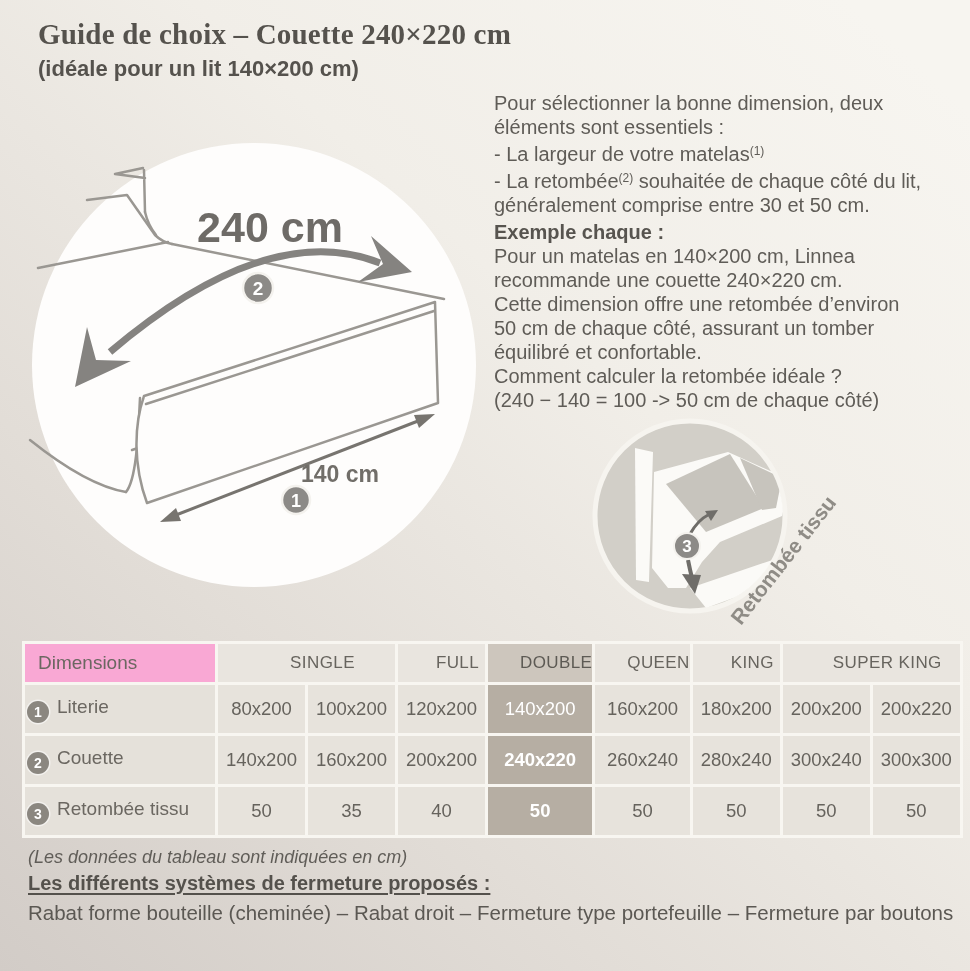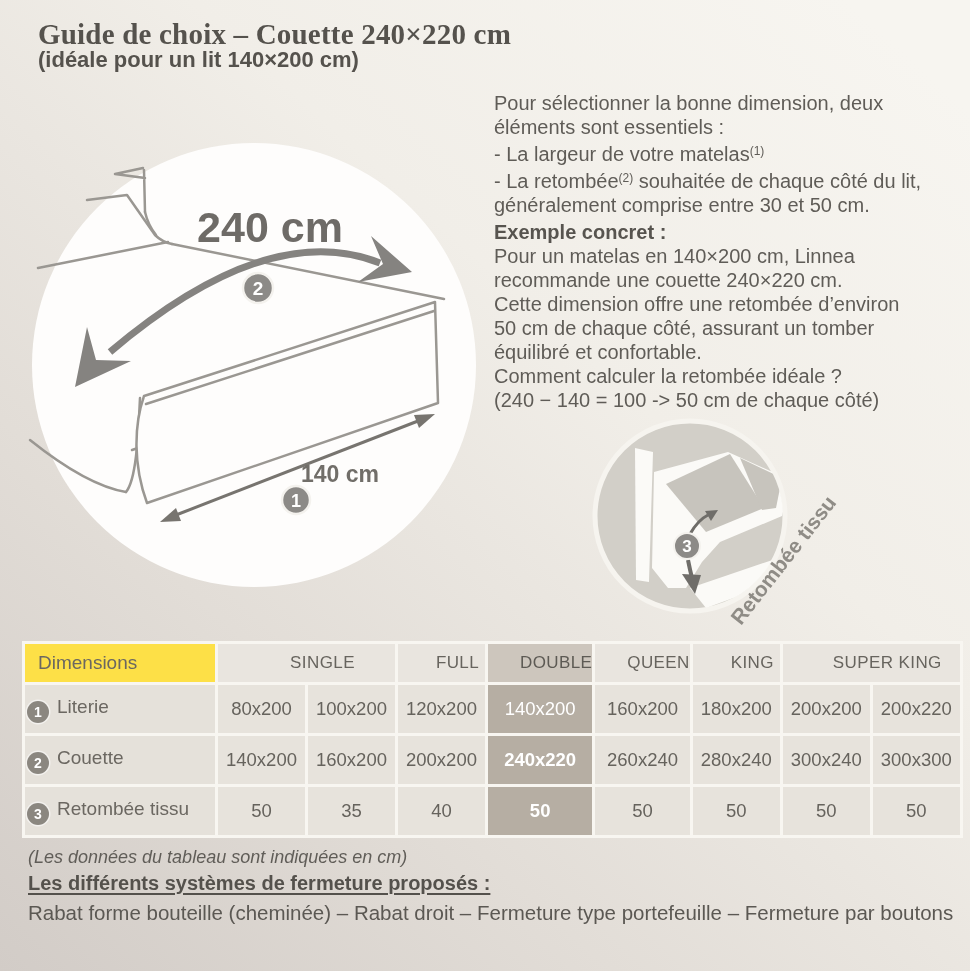--- a/index.html
+++ b/index.html
@@ -4,31 +4,31 @@
 <style>
   * { margin:0; padding:0; box-sizing:border-box; }
   body { font-family:"Liberation Sans","DejaVu Sans",sans-serif; }
   .canvas{
     position:relative; width:970px; height:971px; overflow:hidden;
     background:linear-gradient(222deg,#f7f5f0 6%,#f1eee8 38%,#e2ddd7 70%,#d2ccc7 100%);
     color:#5d5a55;
   }
   .abs{ position:absolute; }
   .title{ left:38px; top:18px; font-size:29px; font-weight:bold; color:#55524d; letter-spacing:.2px;font-family:Liberation Serif, serif;}
-  .subtitle{ left:38px; top:47px; font-size:22px; font-weight:bold; color:#55524d; }
+  .subtitle{ left:38px; top:56px; font-size:22px; font-weight:bold; color:#55524d; }
   .introcol{ left:494px; top:91px; width:460px; font-size:20px; line-height:24px; color:#5f5c57; }
   .introcol sup, .supnum{ font-size:12px; vertical-align:6px; }
   .examplecol{ left:494px; top:220px; width:460px; font-size:20px; line-height:24px; color:#5f5c57; }
   .example-heading{ font-weight:bold; color:#57544f; }
   .svgwrap{ display:block; }
   
   .tablewrap{ left:22px; top:641px; }
   table.dims{ border-collapse:separate; border-spacing:3px; background:#f8f6f1; }
   table.dims th, table.dims td{ font-weight:normal; }
-  th.corner{ width:190px; height:38px; background:#fde047; color:#6b6761; font-size:19px; text-align:left; padding-left:13px; }
+  th.corner{ width:190px; height:38px; background:#f9a8d4; color:#6b6761; font-size:19px; text-align:left; padding-left:13px; }
   th.group{ height:38px; background:#e9e5df; color:#67645e; font-size:17px; letter-spacing:.4px; text-align:center;padding-left:32px; }
   th.group.hl{ background:#cdc6bd; color:#5d5a54;margin-left:16px; }
   td.rowlabel{ width:190px; height:48px; background:#e5e1da; color:#6b6761; font-size:19px; text-align:left; padding-left:2px; white-space:nowrap; }
   td.val{ width:87px; height:48px; background:#e7e3dc; color:#66635d; font-size:18.5px; text-align:center; }
   td.val.hl{ background:#b6aea3; color:#ffffff; }
   td.val.hl.bold{ font-weight:bold;margin-left:37px; }
   .badge{ display:inline-block; width:22px; height:22px; border-radius:50%; background:#8b8780;
           box-shadow:0 0 0 1.5px rgba(255,255,255,.55); color:#fff; font-size:14px; font-weight:bold;
           line-height:22px; text-align:center; margin-right:8px; vertical-align:-4px; }
   .footnote{ left:28px; top:847px; width:912px; text-align:left; font-style:italic; font-size:18px; color:#605d58; }
@@ -45,21 +45,21 @@
 
   <div class="abs introcol">
     <div>Pour sélectionner la bonne dimension, deux</div>
     <div>éléments sont essentiels :</div>
     <div><span>- La largeur de votre matelas</span><sup class="supnum">(1)</sup></div>
     <div><span>- La retombée</span><sup class="supnum">(2)</sup><span> souhaitée de chaque côté du lit,</span></div>
     <div>généralement comprise entre 30 et 50 cm.</div>
   </div>
 
   <div class="abs examplecol">
-    <div class="example-heading">Exemple concret :</div>
+    <div class="example-heading">Exemple chaque :</div>
     <div>Pour un matelas en 140×200 cm, Linnea</div>
     <div>recommande une couette 240×220 cm.</div>
     <div>Cette dimension offre une retombée d’environ</div>
     <div>50 cm de chaque côté, assurant un tomber</div>
     <div>équilibré et confortable.</div>
     <div>Comment calculer la retombée idéale ?</div>
     <div>(240 − 140 = 100  -&gt; 50 cm de chaque côté)</div>
   </div>
 
   <svg class="abs svgwrap" style="left:20px; top:130px;" width="460" height="460" viewBox="0 0 460 460">

